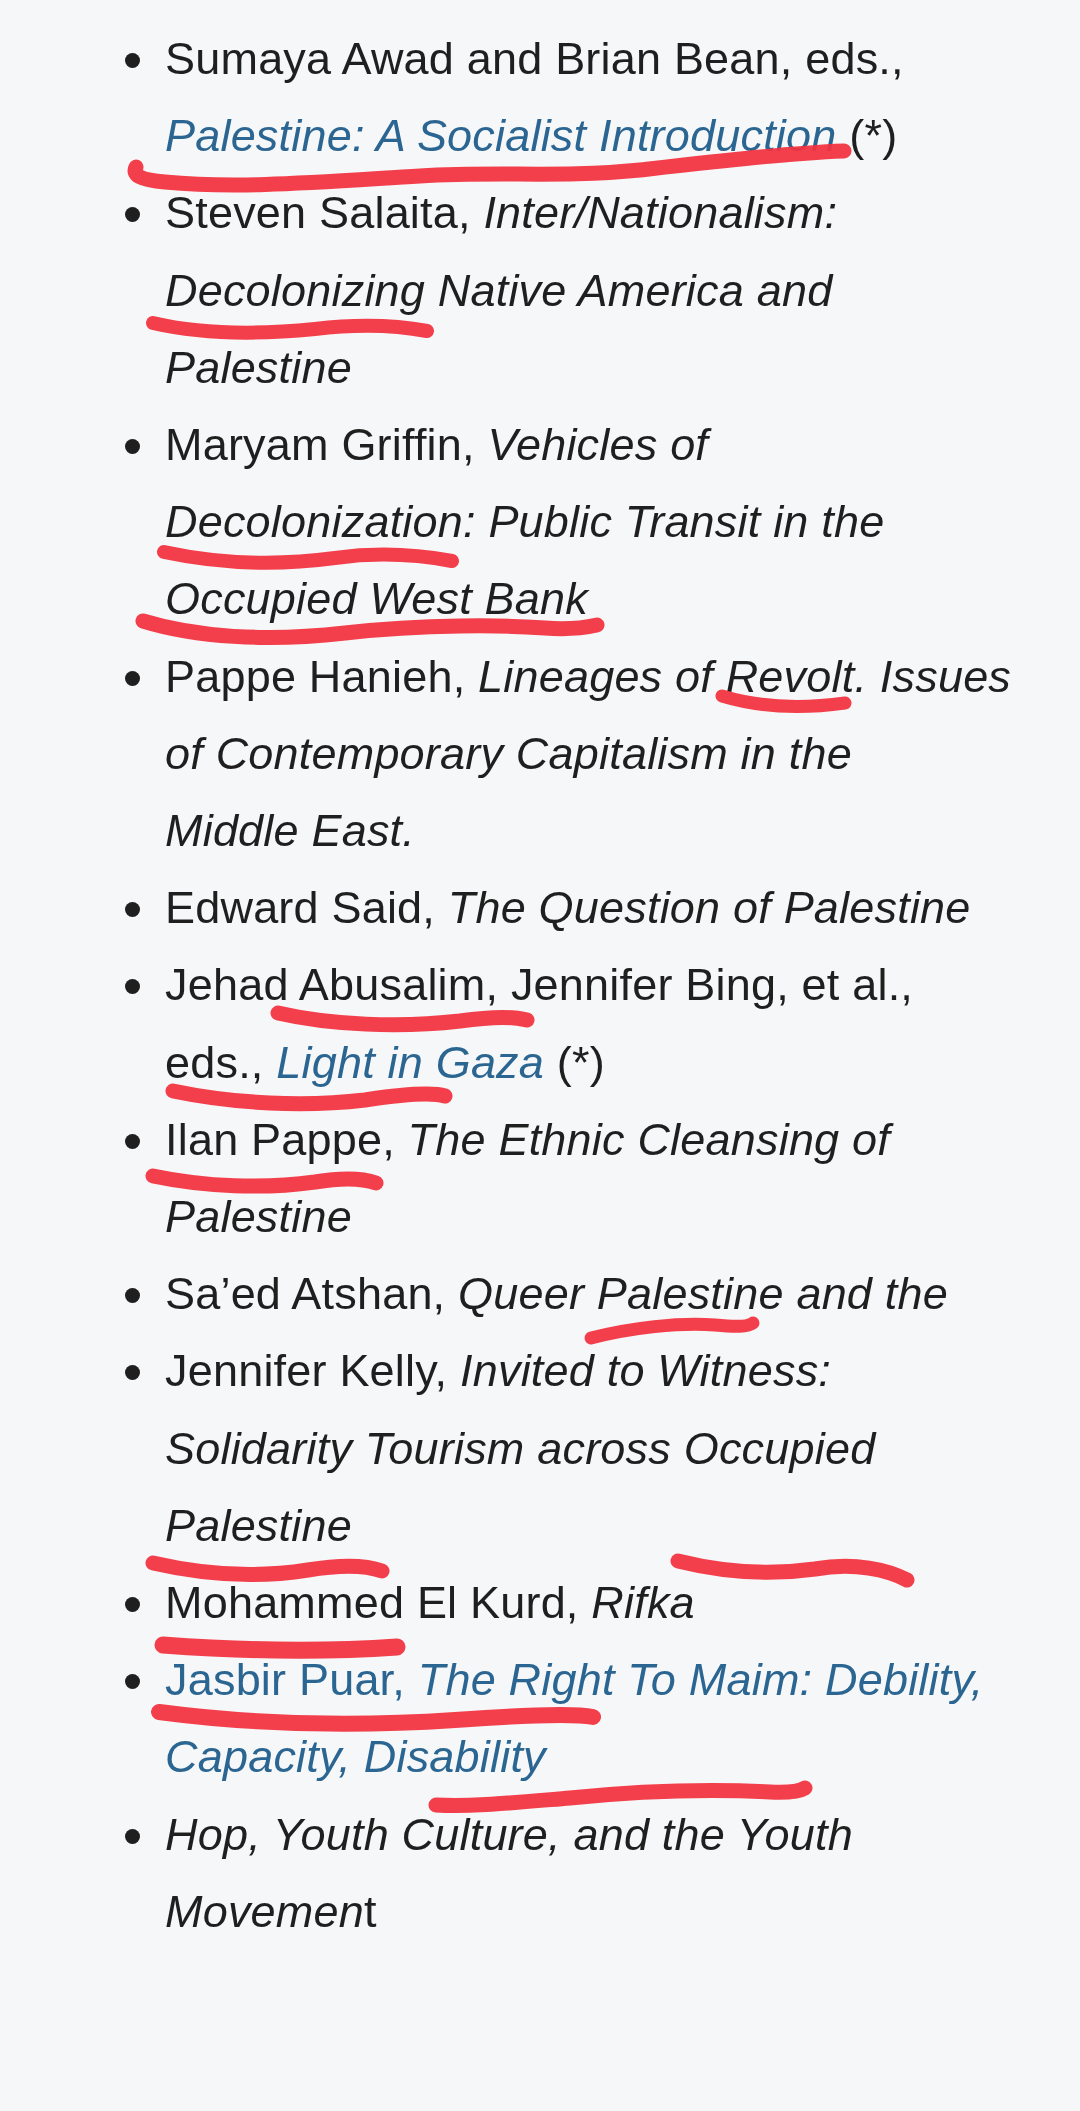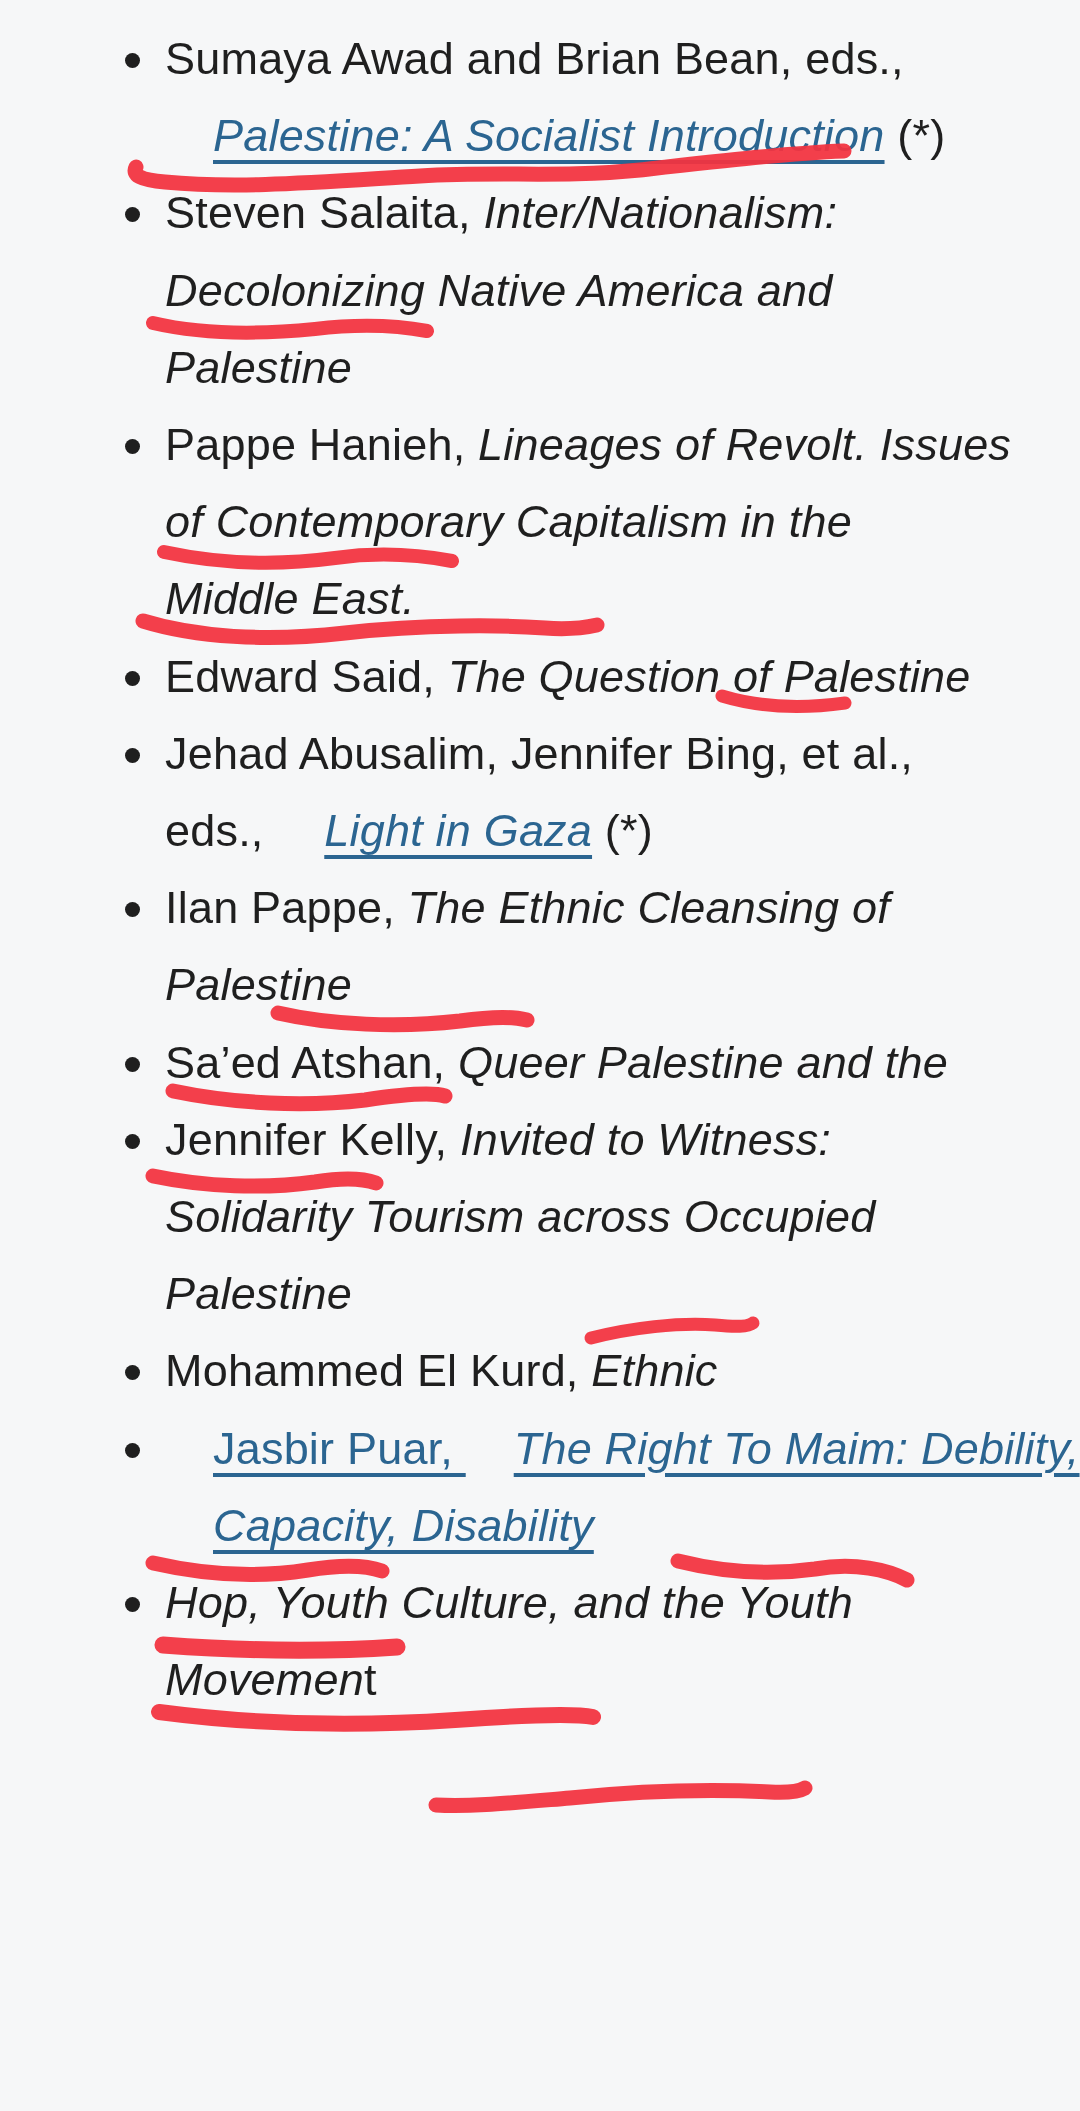--- a/index.html
+++ b/index.html
@@ -33,25 +33,23 @@
     left:-40px;
     top:33px;
     width:15px;height:15px;
     border-radius:50%;
     background:var(--ink);
   }
   .line{white-space:pre;}
   .it{font-style:italic;}
   a.book-link{
     color:var(--link);
-    text-decoration:underline;
     text-decoration-thickness:4px;
     text-underline-offset:9px;
     cursor:pointer;
-    margin-left:48px;
   }
   svg#annotation-layer{
     position:absolute;
     left:0;top:0;
     width:1080px;height:2111px;
     pointer-events:none;
     filter:blur(0.5px);
   }
   svg#annotation-layer path{
     fill:none;
@@ -69,20 +67,25 @@
       <li>
         <div class="line"><span>Sumaya Awad and Brian Bean, eds.,</span></div>
         <div class="line"><a class="book-link it">Palestine: A Socialist Introduction</a><span> (*)</span></div>
       </li>
       <li>
         <div class="line"><span>Steven Salaita, </span><span class="it">Inter/Nationalism:</span></div>
         <div class="line"><span class="it">Decolonizing Native America and</span></div>
         <div class="line"><span class="it">Palestine</span></div>
       </li>
       <li>
+        <div class="line"><span>Maryam Griffin, </span><span class="it">Vehicles of</span></div>
+        <div class="line"><span class="it">Decolonization: Public Transit in the</span></div>
+        <div class="line"><span class="it">Occupied West Bank</span></div>
+      </li>
+      <li>
         <div class="line"><span>Pappe Hanieh, </span><span class="it">Lineages of Revolt. Issues</span></div>
         <div class="line"><span class="it">of Contemporary Capitalism in the</span></div>
         <div class="line"><span class="it">Middle East.</span></div>
       </li>
       <li>
         <div class="line"><span>Edward Said, </span><span class="it">The Question of Palestine</span></div>
       </li>
       <li>
         <div class="line"><span>Jehad Abusalim, Jennifer Bing, et al.,</span></div>
         <div class="line"><span>eds., </span><a class="book-link it">Light in Gaza</a><span> (*)</span></div>
@@ -93,21 +96,21 @@
       </li>
       <li>
         <div class="line"><span>Sa’ed Atshan, </span><span class="it">Queer Palestine and the</span></div>
       </li>
       <li>
         <div class="line"><span>Jennifer Kelly, </span><span class="it">Invited to Witness:</span></div>
         <div class="line"><span class="it">Solidarity Tourism across Occupied</span></div>
         <div class="line"><span class="it">Palestine</span></div>
       </li>
       <li>
-        <div class="line"><span>Mohammed El Kurd, </span><span class="it">Ethnic</span></div>
+        <div class="line"><span>Mohammed El Kurd, </span><span class="it">Rifka</span></div>
       </li>
       <li>
         <div class="line"><a class="book-link">Jasbir Puar, </a><a class="book-link it">The Right To Maim: Debility,</a></div>
         <div class="line"><a class="book-link it">Capacity, Disability</a></div>
       </li>
       <li>
         <div class="line"><span class="it">Hop, Youth Culture, and the Youth</span></div>
         <div class="line"><span class="it">Movemen</span><span>t</span></div>
       </li>
     </ul>

